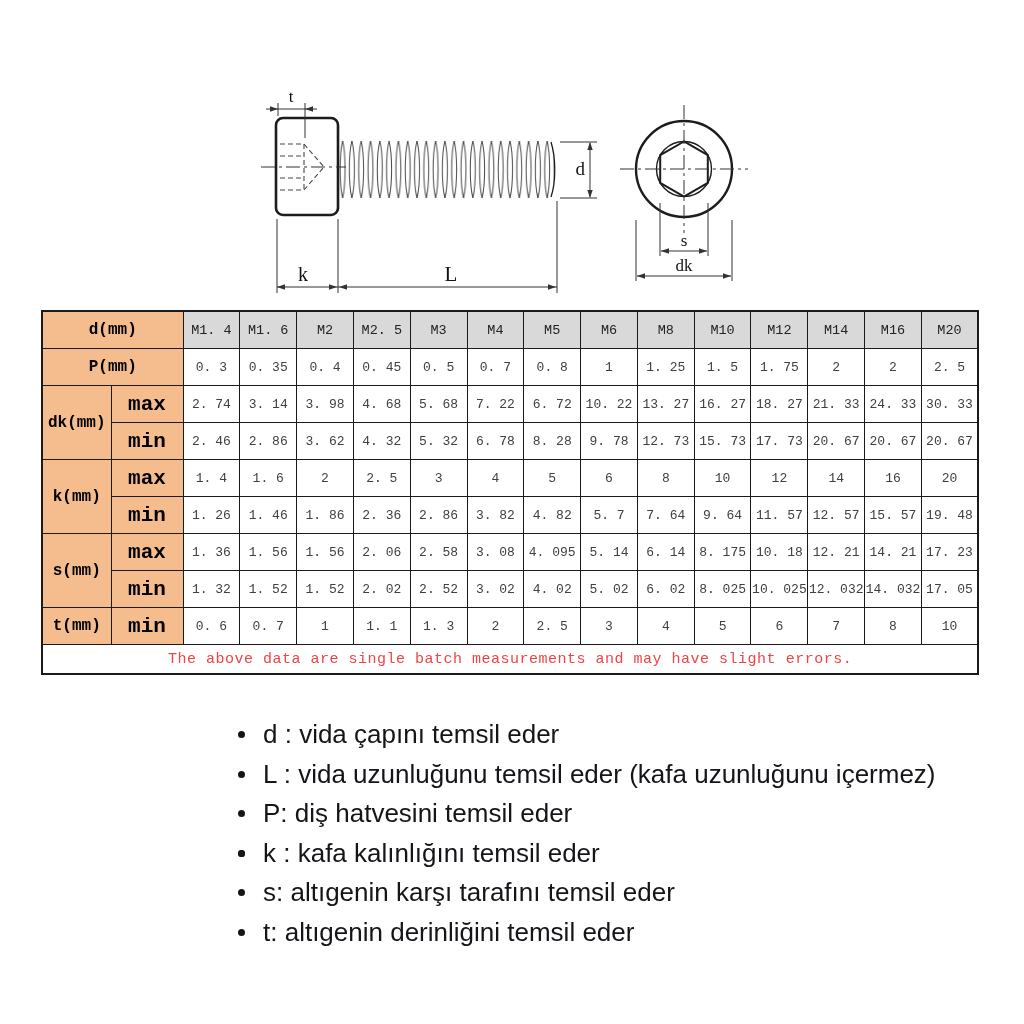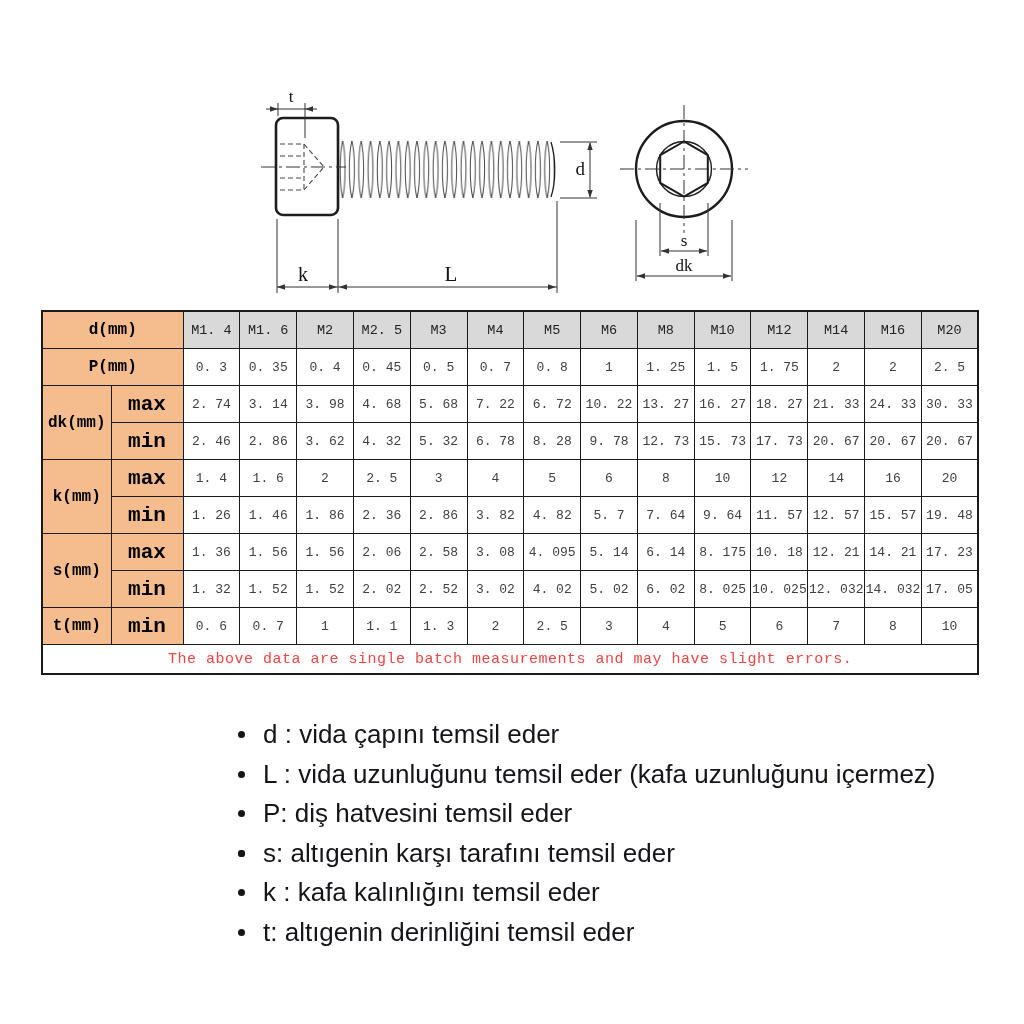--- a/index.html
+++ b/index.html
@@ -289,16 +289,16 @@
   </tr>
   </tbody>
 </table>
 </div>
 
 <ul class="legend">
   <li><span class="dot"></span><span>d : vida çapını temsil eder</span></li>
   <li><span class="dot"></span><span>L : vida uzunluğunu temsil eder (kafa uzunluğunu içermez)</span></li>
   <li><span class="dot"></span><span>P: diş hatvesini temsil eder</span></li>
   <li><span class="dot"></span></li>
+  <li><span class="dot"></span><span>k : kafa kalınlığını temsil eder</span></li>
   <li><span class="dot"></span><span>s: altıgenin karşı tarafını temsil eder</span></li>
-  <li><span class="dot"></span><span>k : kafa kalınlığını temsil eder</span></li>
   <li><span class="dot"></span><span>t: altıgenin derinliğini temsil eder</span></li>
 </ul>
 
 </body></html>

